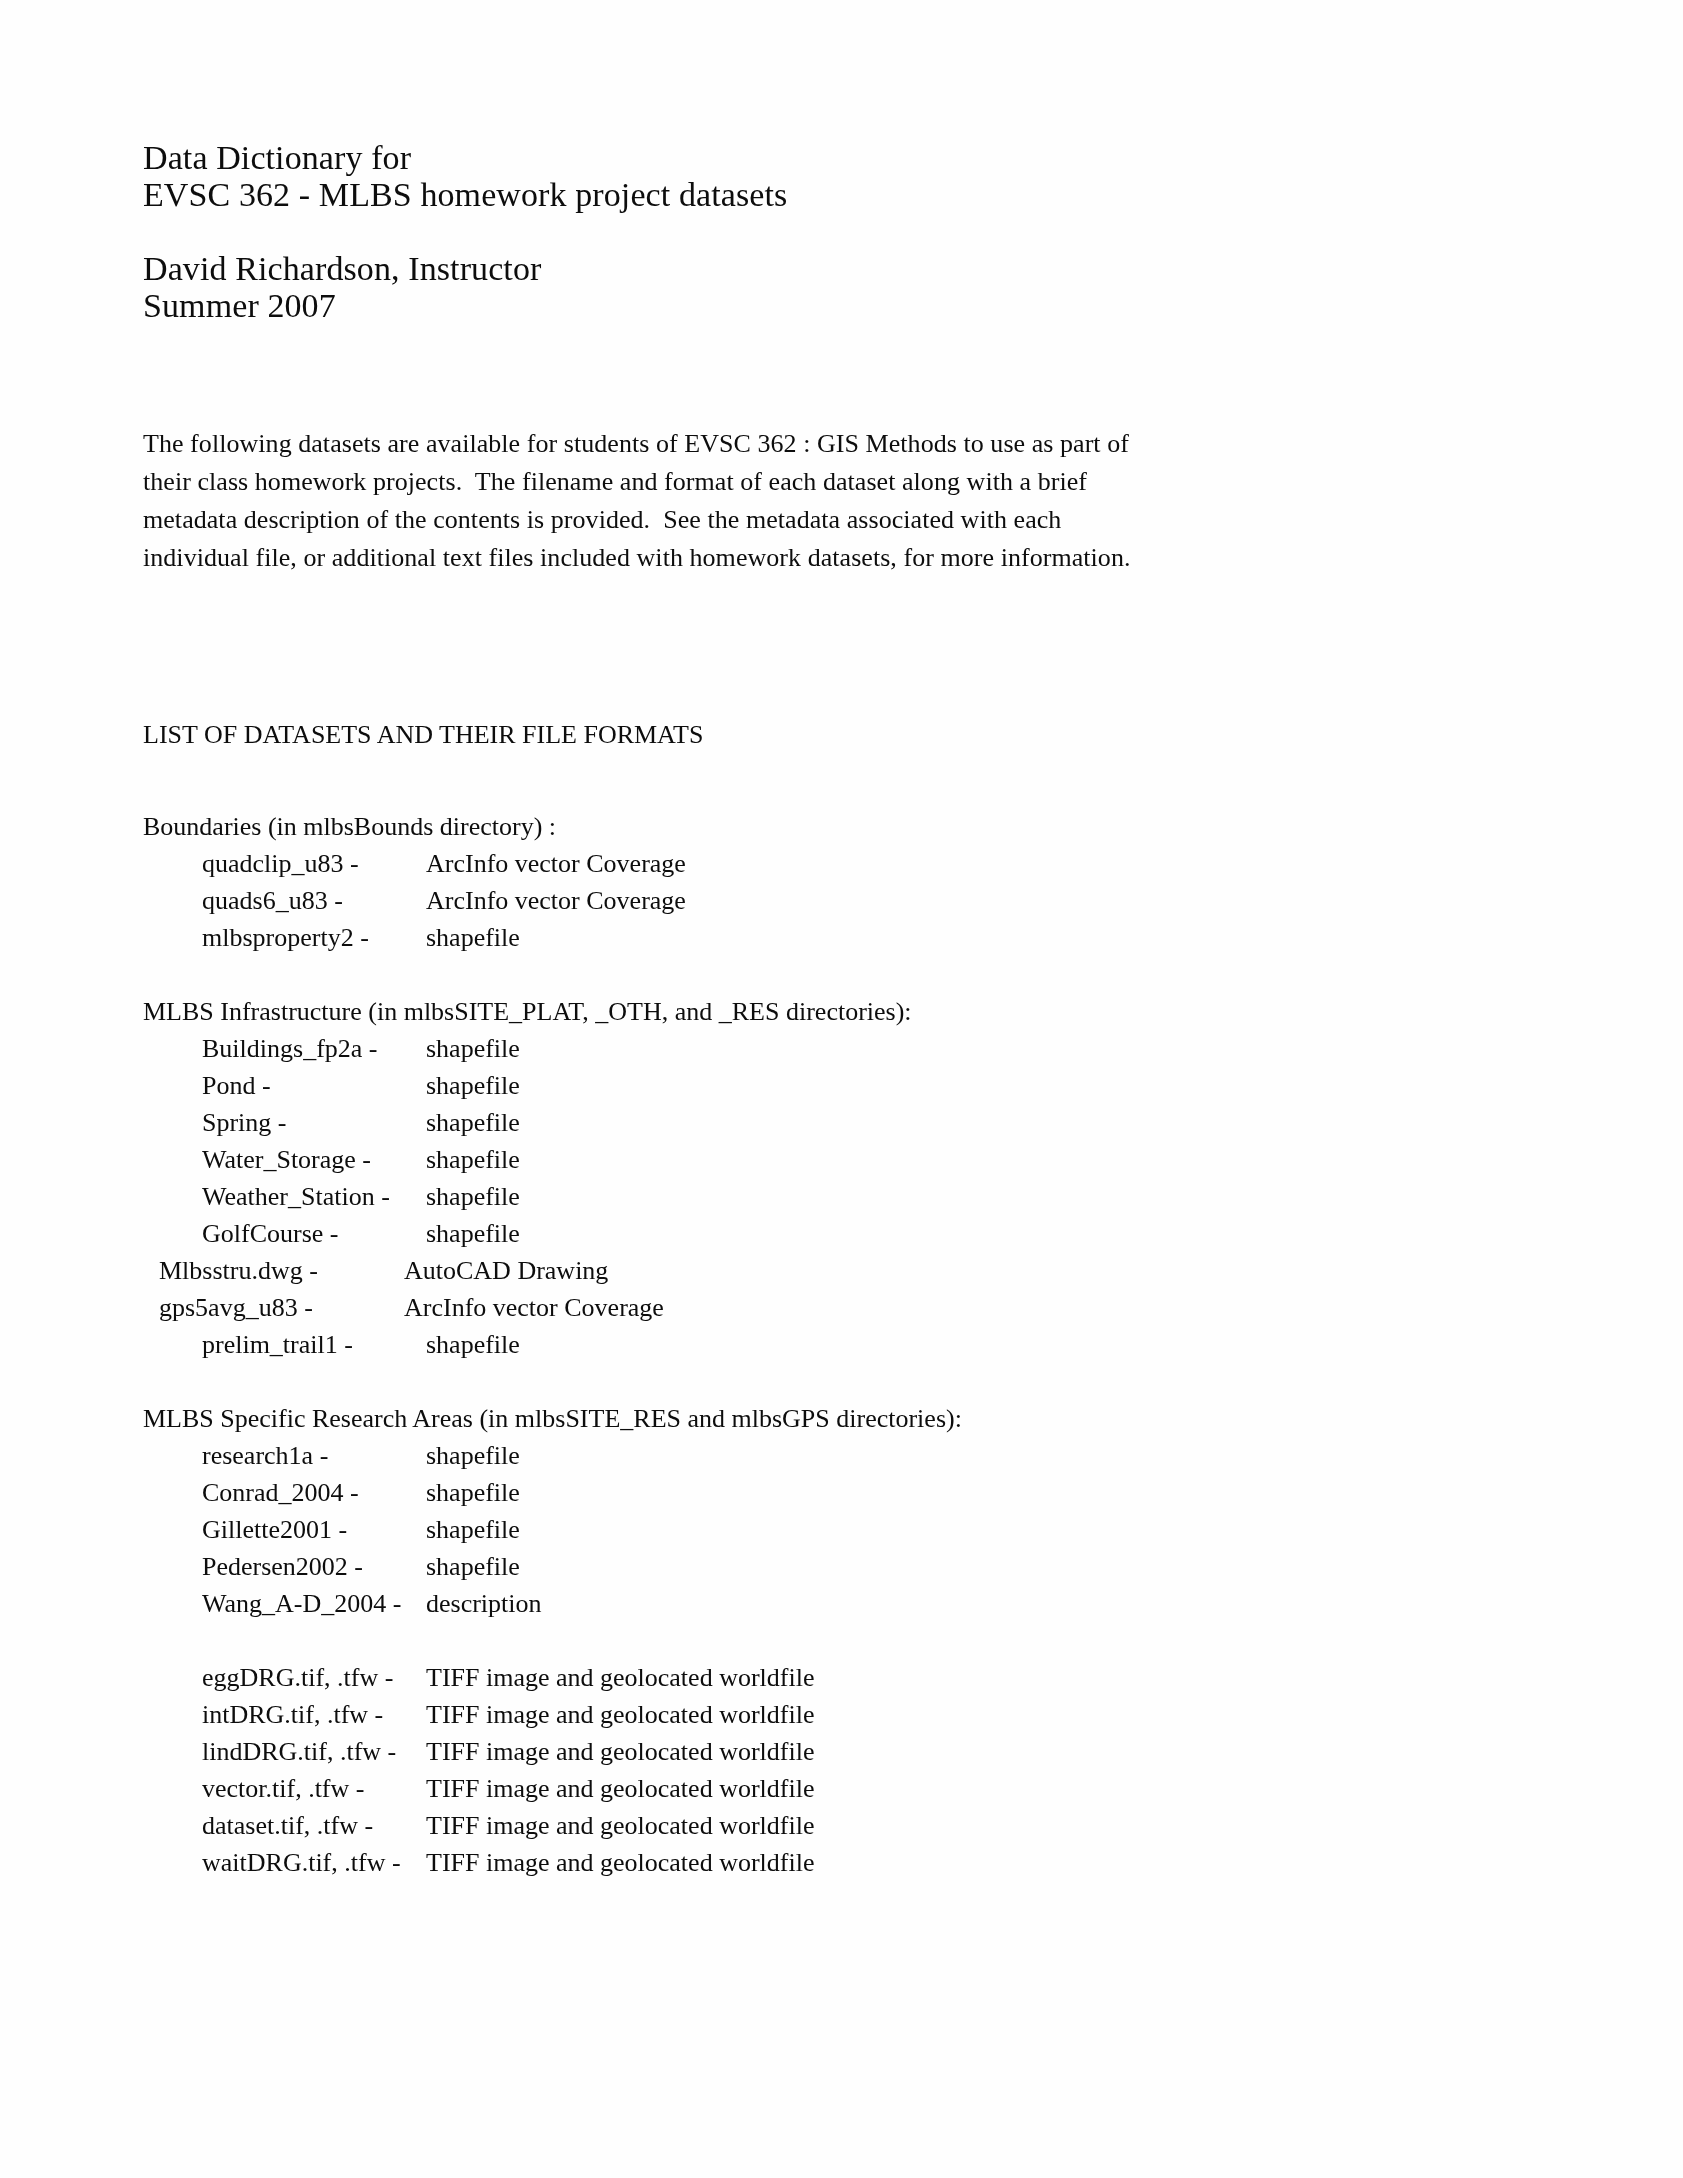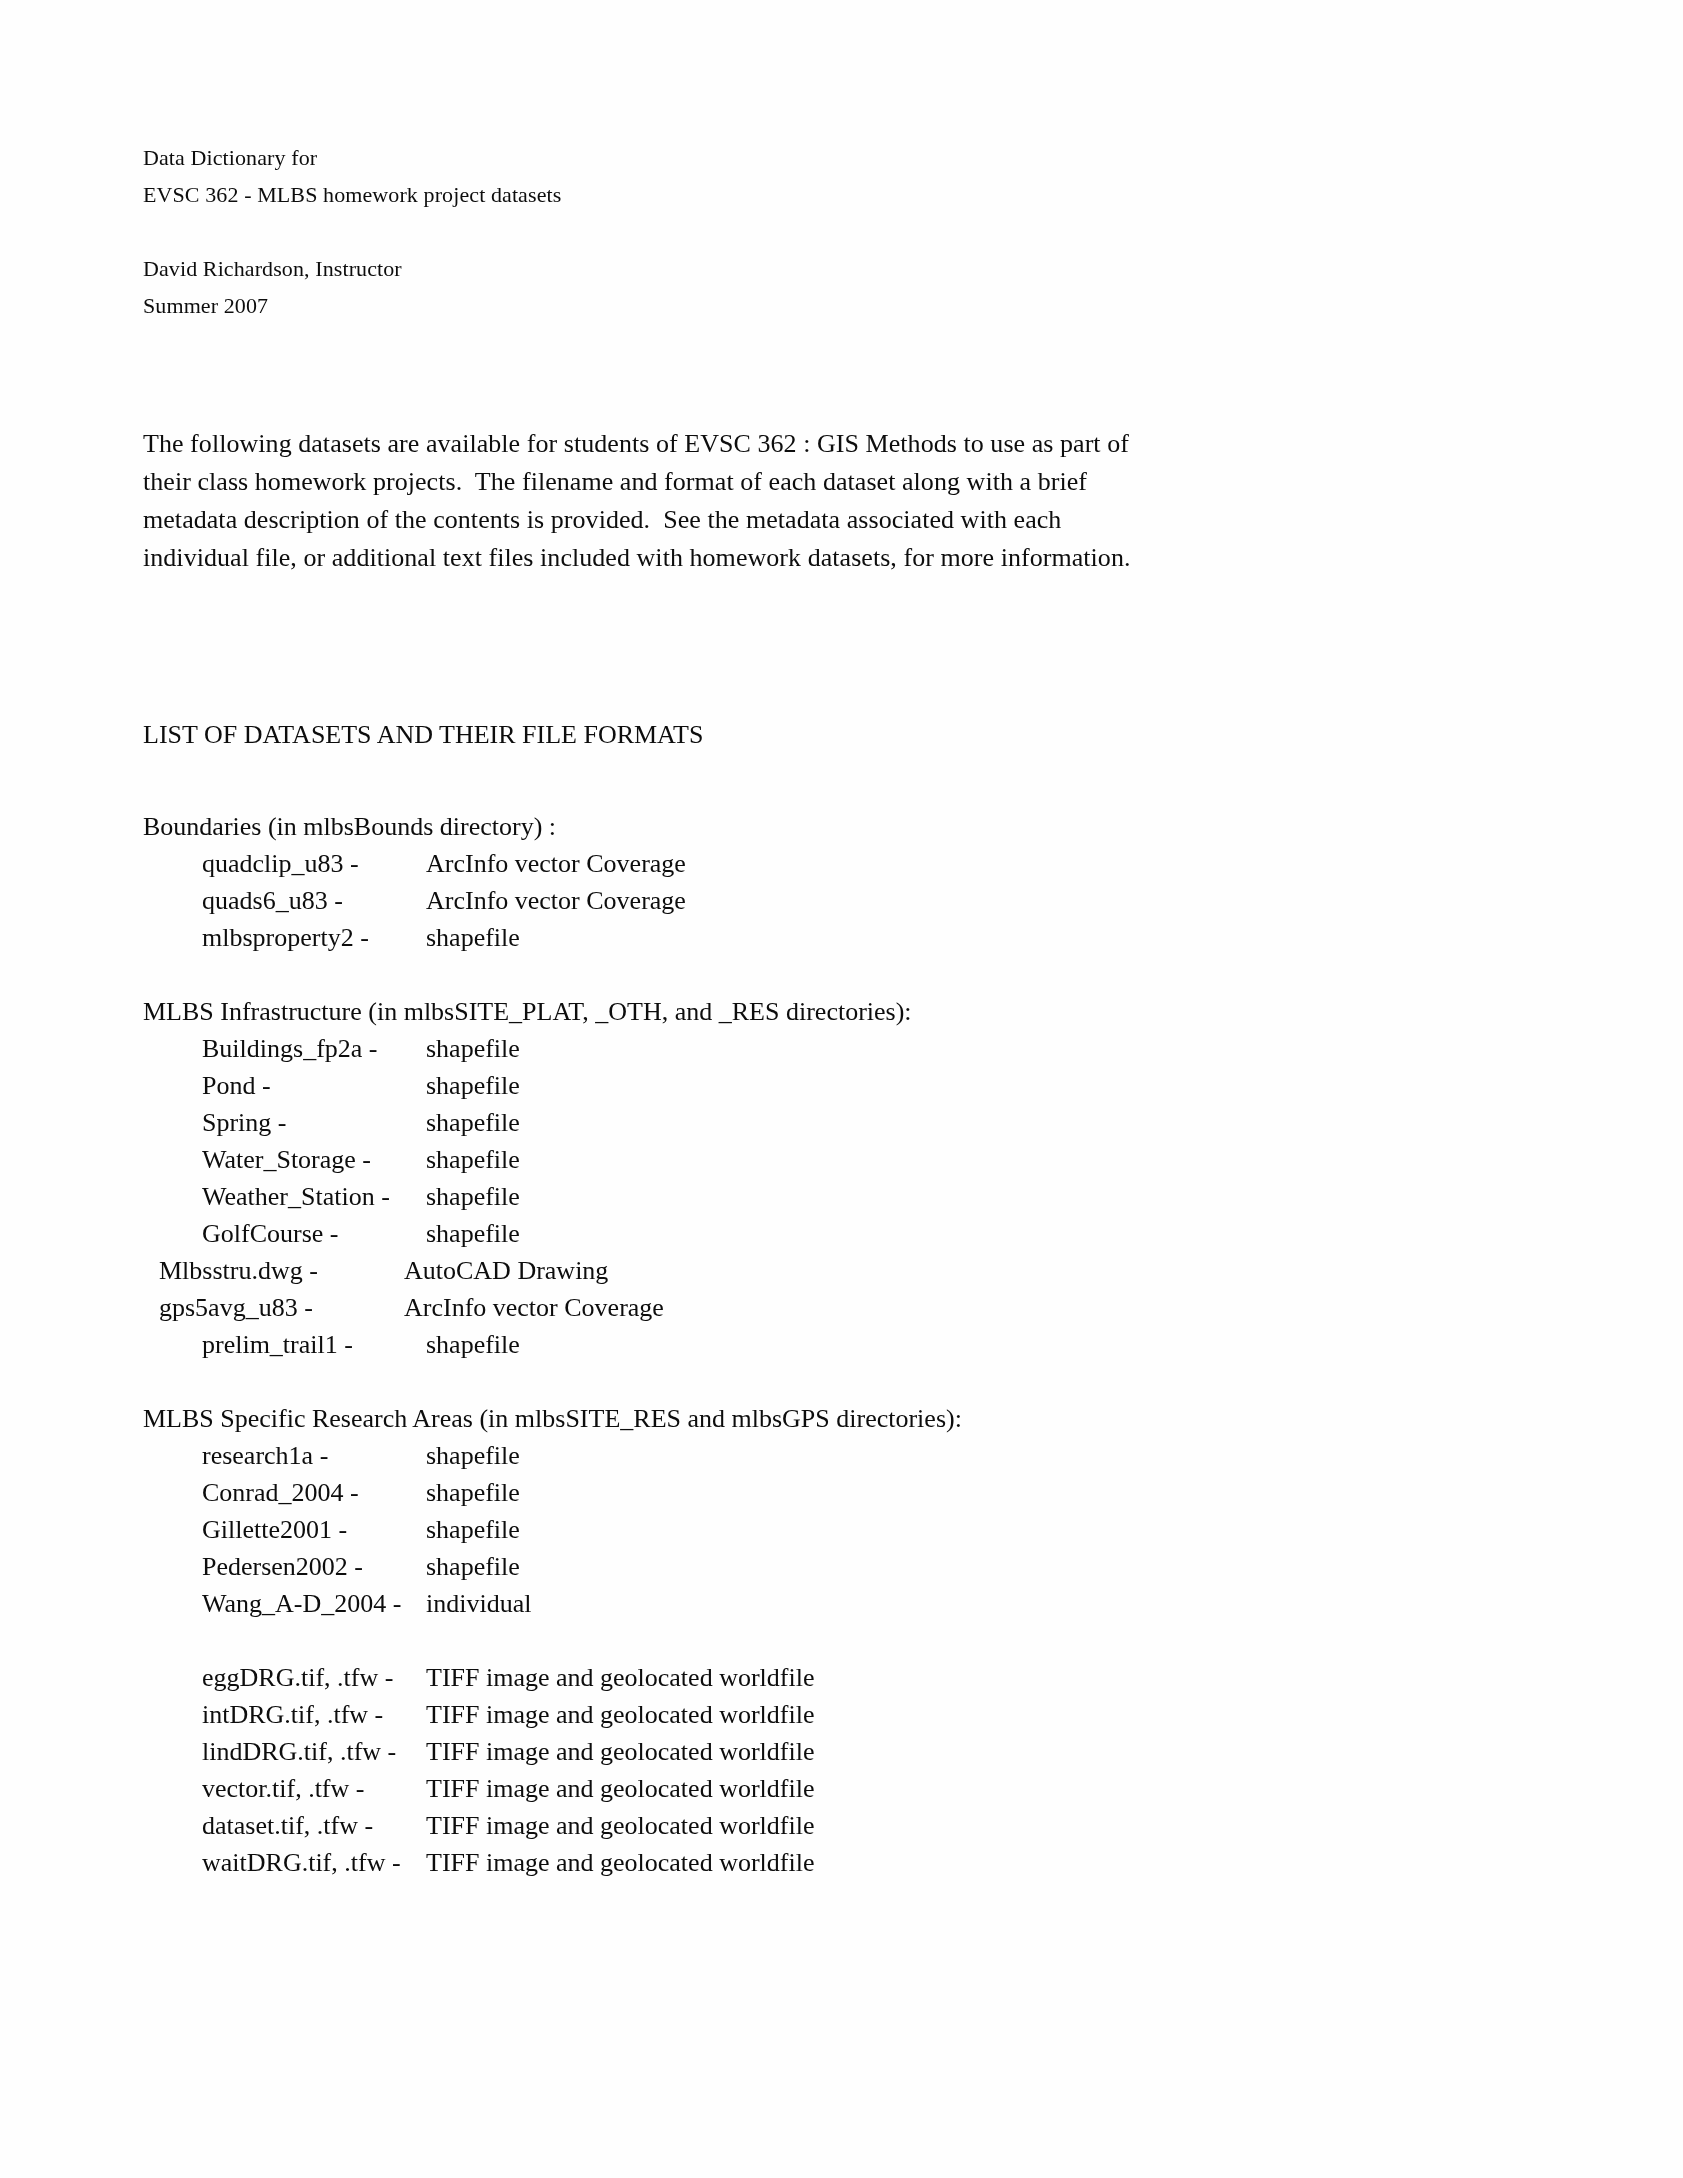--- a/index.html
+++ b/index.html
@@ -24,21 +24,21 @@
     background: #fefefe;
     overflow: hidden;
   }
   .content {
     position: absolute;
     left: 143px;
     top: 139px;
     width: 1406px;
   }
   .line {
-    font-size: 22px;
+    font-size: 34px;
     line-height: 37px;
     letter-spacing: 0.1px;
     white-space: pre;
   }
   .para {
     font-size: 26px;
     line-height: 38px;
     letter-spacing: 0.05px;
     width: 990px;
   }
@@ -130,21 +130,21 @@
           <div class="entry ind-0 col-b"><span class="name">gps5avg_u83 -</span><span class="fmt">ArcInfo vector Coverage</span></div>
           <div class="entry ind-1 col-a"><span class="name">prelim_trail1 -</span><span class="fmt">shapefile</span></div>
         </div>
         <div class="spacer-sm"></div>
         <div class="section">
           <div class="section-head">MLBS Specific Research Areas (in mlbsSITE_RES and mlbsGPS directories):</div>
           <div class="entry ind-1 col-a"><span class="name">research1a -</span><span class="fmt">shapefile</span></div>
           <div class="entry ind-1 col-a"><span class="name">Conrad_2004 -</span><span class="fmt">shapefile</span></div>
           <div class="entry ind-1 col-a"><span class="name">Gillette2001 -</span><span class="fmt">shapefile</span></div>
           <div class="entry ind-1 col-a"><span class="name">Pedersen2002 -</span><span class="fmt">shapefile</span></div>
-          <div class="entry ind-1 col-a"><span class="name">Wang_A-D_2004 -</span><span class="fmt">individual</span></div>
+          <div class="entry ind-1 col-a"><span class="name">Wang_A-D_2004 -</span><span class="fmt">description</span></div>
         </div>
         <div class="spacer-sm"></div>
         <div class="section">
           <div class="entry ind-1 col-a"><span class="name">eggDRG.tif, .tfw -</span><span class="fmt">TIFF image and geolocated worldfile</span></div>
           <div class="entry ind-1 col-a"><span class="name">intDRG.tif, .tfw -</span><span class="fmt">TIFF image and geolocated worldfile</span></div>
           <div class="entry ind-1 col-a"><span class="name">lindDRG.tif, .tfw -</span><span class="fmt">TIFF image and geolocated worldfile</span></div>
           <div class="entry ind-1 col-a"><span class="name">vector.tif, .tfw -</span><span class="fmt">TIFF image and geolocated worldfile</span></div>
           <div class="entry ind-1 col-a"><span class="name">dataset.tif, .tfw -</span><span class="fmt">TIFF image and geolocated worldfile</span></div>
           <div class="entry ind-1 col-a"><span class="name">waitDRG.tif, .tfw -</span><span class="fmt">TIFF image and geolocated worldfile</span></div>
         </div>

